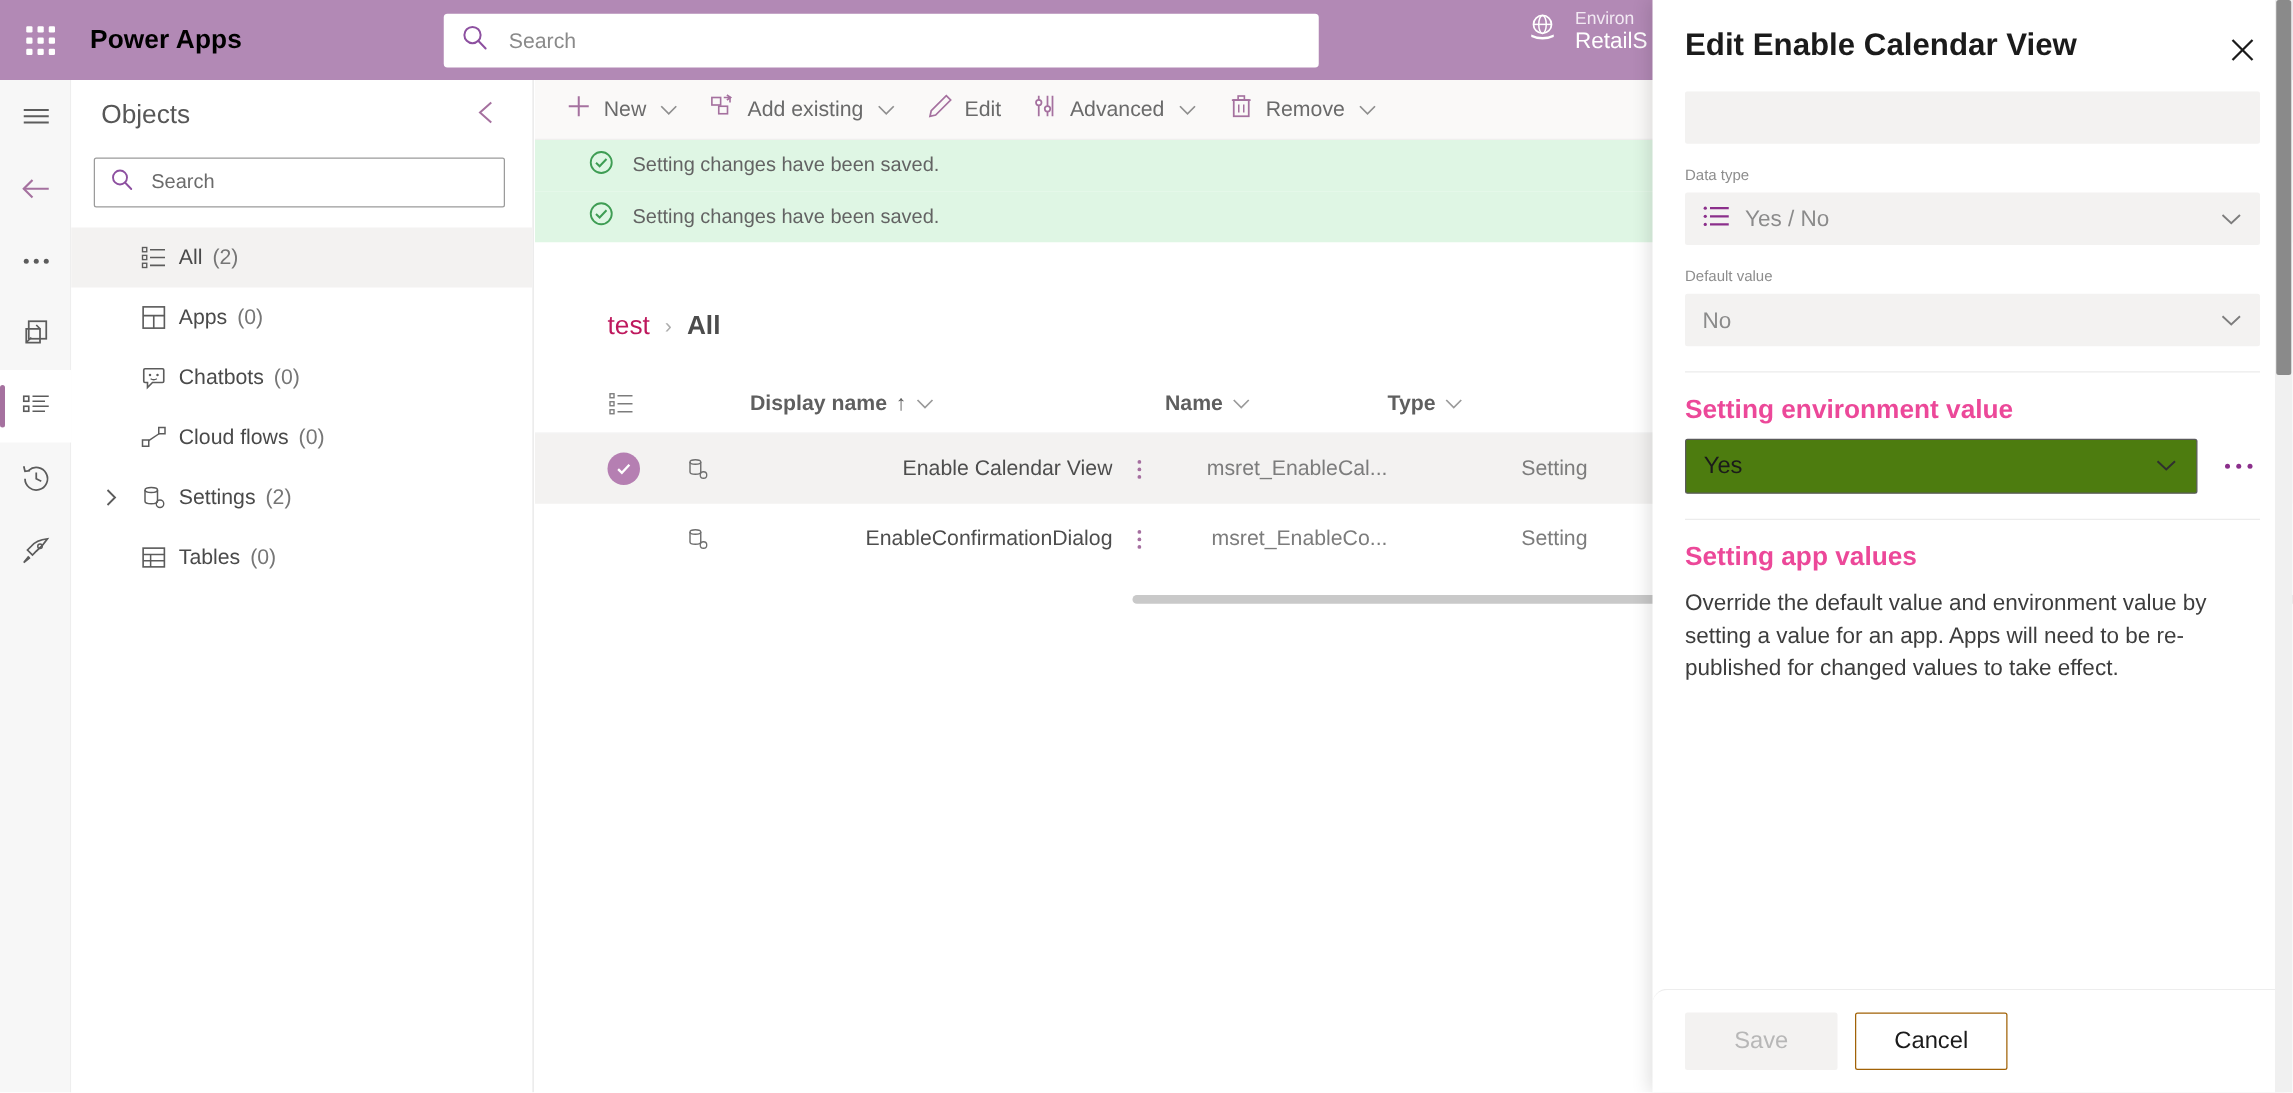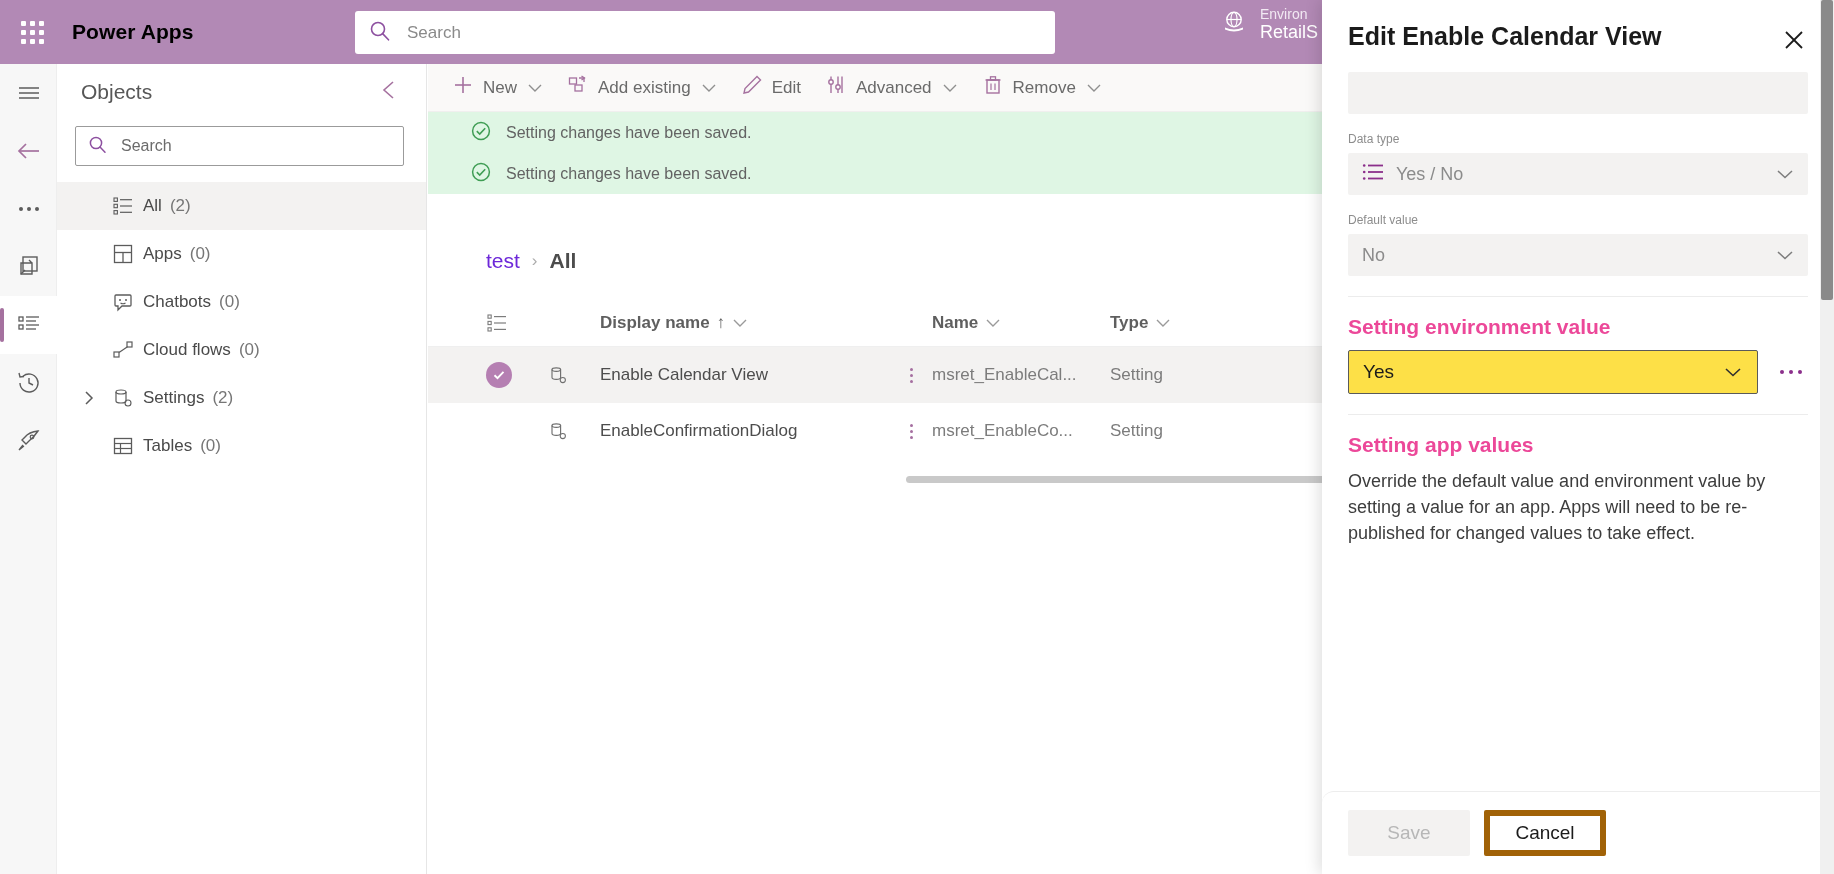--- a/index.html
+++ b/index.html
@@ -134,25 +134,25 @@
 
   
   .content {
     position: absolute; top: 194px; left: 428px;
     width: 1406px; height: 680px; background: #fff;
   }
   .breadcrumb {
     display: flex; align-items: center; gap: 12px;
     padding: 55px 0 0 58px; font-size: 21px;
   }
-  .bc-link { color: #6d28d9; cursor: pointer; }
+  .bc-link { color: #be185d; cursor: pointer; }
   .bc-sep  { color: #acacac; font-size: 17px; }
   .bc-cur  { color: #4c4c4c; font-weight: bold; }
 
-  .grid { margin-top: 26px; }
+  .grid { margin-top: 26px; text-align: right; }
   .grid-head {
     display: flex; align-items: center; height: 48px;
     padding-left: 58px; border-bottom: 1px solid #efefef;
   }
   .col-check { width: 62px; flex: 0 0 62px; display:flex; align-items:center; }
   .col-icon  { width: 52px; flex: 0 0 52px; display:flex; align-items:center; }
   .col-disp  { width: 290px; flex: 0 0 290px; }
   .col-kebab { width: 42px; flex: 0 0 42px; display:flex; align-items:center; justify-content:center;}
   .col-name  { width: 178px; flex: 0 0 178px; }
   .col-type  { width: 160px; flex: 0 0 160px; }
@@ -199,35 +199,35 @@
   }
   .fld-label { font-size: 12px; color: #8d8d8d; margin-bottom: 7px; }
   .fld-inner { display:flex; align-items:center; gap: 12px; }
   .divider { height: 1px; background: #ececec; margin: 20px 0 18px; }
   .sec-title { font-size: 21px; font-weight: bold; color: #ec4899; margin-bottom: 11px; }
   .sec-desc { font-size: 18px; color: #3d3d3d; line-height: 1.45; margin-bottom: 18px; }
   .combo-row { display: flex; align-items: center; gap: 16px; }
   .combo {
     flex: 1; height: 44px; border: 1px solid #5a5a5a; border-radius: 2px;
     display: flex; align-items: center; justify-content: space-between;
-    padding: 0 14px; font-size: 19px; color: #1b1b1b; cursor: pointer; background:#fde047;
+    padding: 0 14px; font-size: 19px; color: #1b1b1b; cursor: pointer; background:#4d7c0f;
   }
   .ellipsis-btn { display: flex; gap: 5px; cursor: pointer; padding: 6px; }
   .ellipsis-btn i { width: 4px; height: 4px; border-radius: 50%; background:#8b2f8b; display:block; }
   .panel-foot {
     border-top: 1px solid #ededed;
     padding: 18px 26px; display: flex; gap: 14px; align-items: center; border-radius: 12px;
   }
   .btn {
     height: 46px; min-width: 122px; border-radius: 2px;
     display: flex; align-items: center; justify-content: center;
     font-size: 19px; cursor: pointer; font-family: "Liberation Sans", sans-serif;
   }
   .btn-disabled { background: #f3f2f1; color: #b7b7b7; border: none; cursor: default; }
-  .btn-default  { background: #fff; color: #1b1b1b; border: 6px solid #a16207; }
+  .btn-default  { background: #fff; color: #1b1b1b; border: 1px solid #a16207; }
   .panel-scroll {
     position: absolute; right: 3px; top: 388px;
     width: 8px; height: 330px; background: #a6a6a6; border-radius: 5px;
   }
   .page-scroll {
     position: absolute; right: 0; top: 0;
     width: 14px; height: 874px; background: #f0f0f0; z-index: 30;
   }
   .page-scroll .thumb {
     position: absolute; top: 0; left: 1px;

